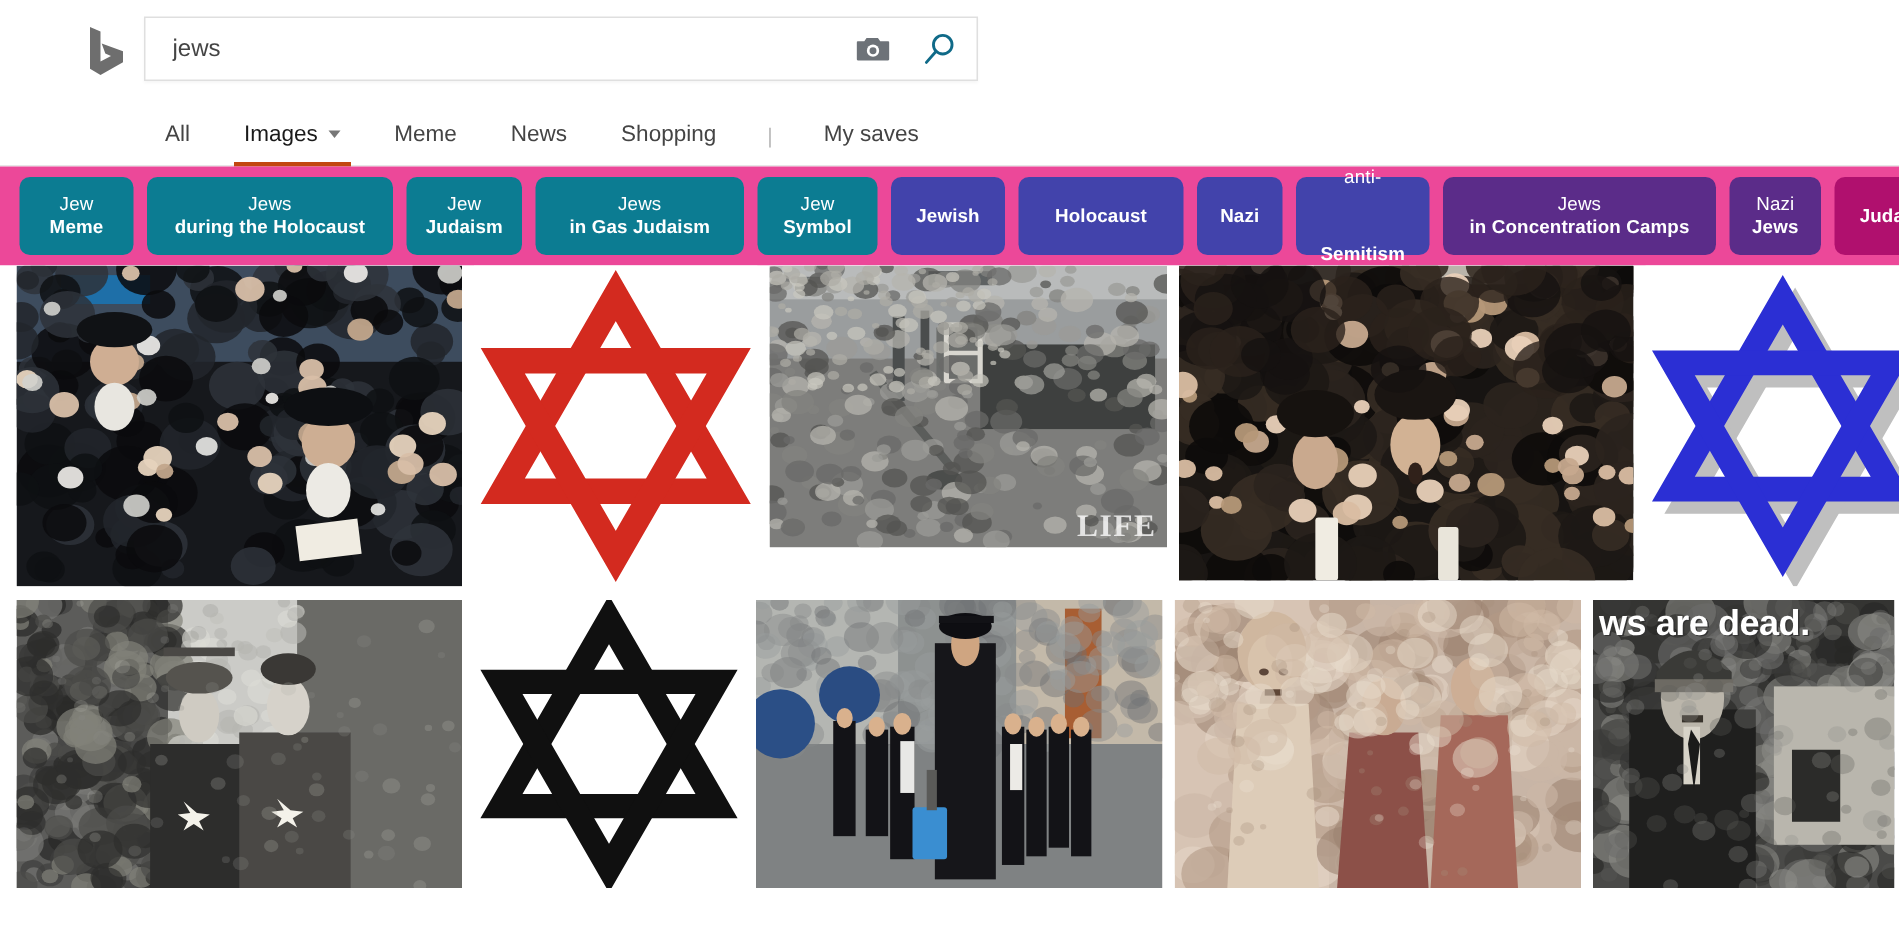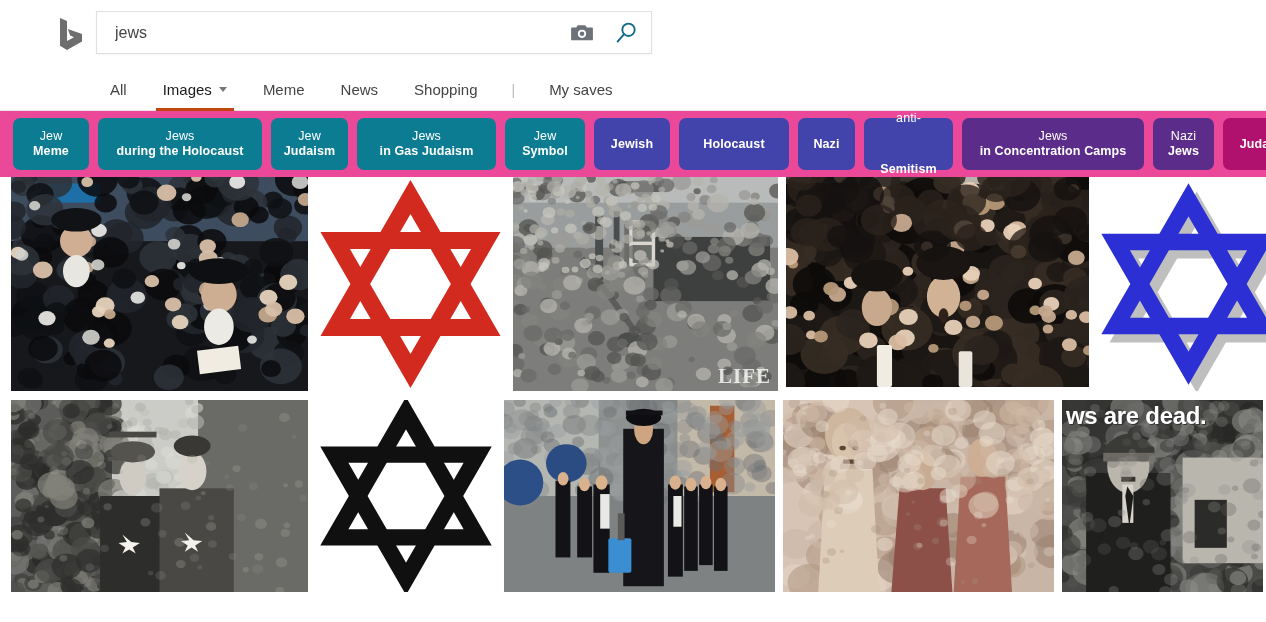--- a/index.html
+++ b/index.html
@@ -510,21 +510,21 @@
       </div>
       <div class="tile" title="Red Star of David outline on white background" style="width: 189px; height: 214px;">
         <div class="ph">
           <div style="position:absolute;inset:0;background:#fff;"><svg viewBox="0 0 100 100" width="100%" height="100%" preserveAspectRatio="xMidYMid meet">
 
             <polygon points="50.00,4.00 89.84,73.00 10.16,73.00" fill="none" stroke="#d32a1f" stroke-width="9" stroke-linejoin="miter"></polygon>
             <polygon points="89.84,27.00 50.00,96.00 10.16,27.00" fill="none" stroke="#d32a1f" stroke-width="9" stroke-linejoin="miter"></polygon>
           </svg></div>
         </div>
       </div>
-      <div class="tile" title="Black and white photo of rubble along a shoreline with ships on the horizon" style="width: 265px; height: 214px;">
+      <div class="tile" title="Black and white photo of rubble along a shoreline with ships on the horizon" style="width: 265px; height: 188px;">
         <div class="ph"><svg viewBox="0 0 265 214" width="100%" height="100%" preserveAspectRatio="none">
         <rect width="265" height="214" fill="#8a8a8a"></rect>
         <rect width="265" height="27.82" fill="#b9bbbb"></rect>
         <rect y="25.68" width="265" height="47.08" fill="#9a9d9e"></rect>
         <rect y="70.62" width="265" height="143.38" fill="#7d7d7b"></rect>
         <rect x="106" y="4.28" width="42.4" height="10.700000000000001" fill="#5e6263"></rect>
         <rect x="18.55" y="8.56" width="18.55" height="5.3500000000000005" fill="#6c7071"></rect>
         <rect x="140.45000000000002" y="59.92000000000001" width="116.6" height="64.2" fill="#3e403f"></rect>
         <rect x="82.15" y="38.519999999999996" width="7.949999999999999" height="64.2" fill="#4a4d4d"></rect>
         <rect x="100.7" y="34.24" width="5.83" height="47.08" fill="#4a4d4d"></rect>

